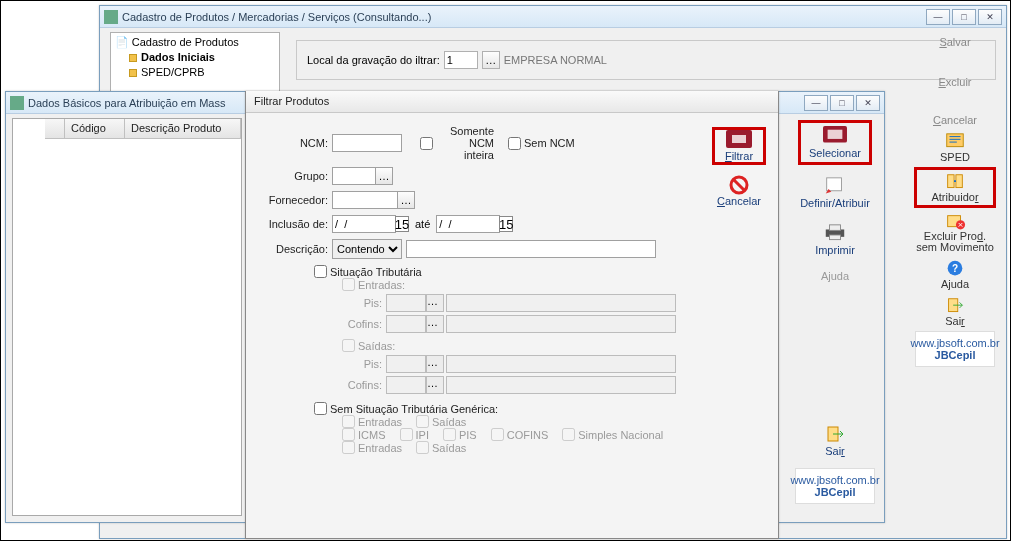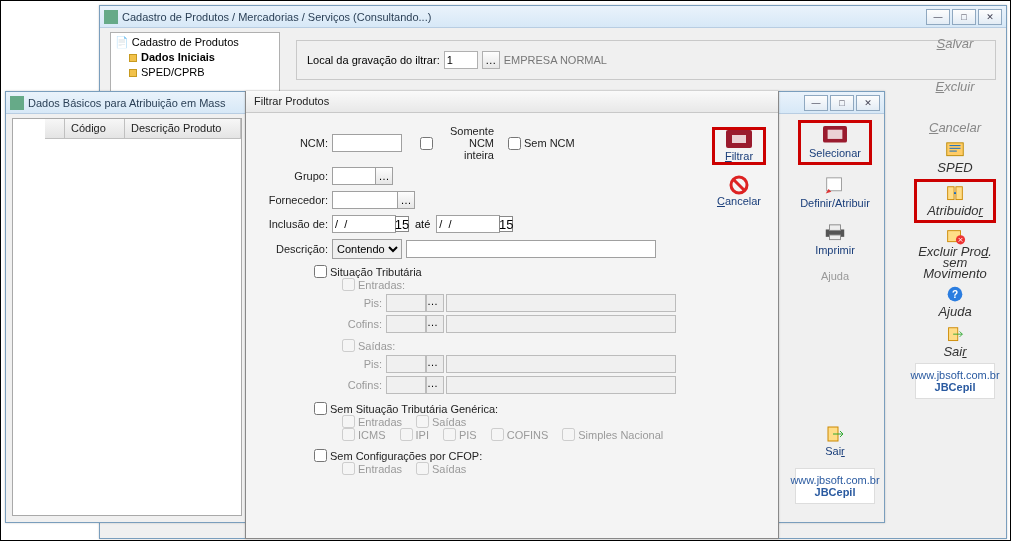--- a/index.html
+++ b/index.html
@@ -13,21 +13,21 @@
   .tree { position:absolute; left:10px; top:26px; width:170px; height:80px; background:#fff; border:1px solid #b0b0b0; padding:2px 4px; line-height:15px;}
   .tree .node { color:#000; }
   .tree .b { font-weight:bold; }
   .tree .dot::before{content:"";display:inline-block;width:6px;height:6px;background:#f2c24b;border:1px solid #c79a20;margin-right:4px;vertical-align:middle;}
   .localbox { position:absolute; left:196px; top:34px; width:700px; height:40px; border:1px solid #c9c9c9; background:#f0f0f0; display:flex; align-items:center; padding:0 10px; gap:4px;}
   .localbox input.n{width:34px;height:18px;border:1px solid #b0b0b0;background:#fff;text-align:left;padding:0 2px;}
   .localbox .dots{width:18px;height:18px;border:1px solid #b0b0b0;background:linear-gradient(#fdfdfd,#e6e6e6);display:flex;align-items:center;justify-content:center;cursor:pointer;}
   .rightcol { position:absolute; right:8px; top:28px; width:86px; display:flex; flex-direction:column; align-items:center; gap:2px; }
   .rbtn { width:82px; display:flex; flex-direction:column; align-items:center; padding:2px 0; color:#333; cursor:pointer;}
   .rbtn .ic { width:22px;height:18px; margin-bottom:1px;}
-  .rbtn span { font-size:13px;font-style:italic; }
+  .rbtn span { font-size:11px; }
   .rbtn.disabled span{ color:#888; }
   .redbox { border:3px solid #c00; }
   .logo { width:80px;height:36px;background:#fff;border:1px solid #ddd;font-size:8px;display:flex;flex-direction:column;align-items:center;justify-content:center;color:#2a5aa0;}
   
   .w2 { left:4px; top:90px; width:880px; height:432px; }
   .w2 .grid { position:absolute; left:6px; top:26px; width:230px; height:398px; background:#fff; border:1px solid #a9a9a9;padding-left:32px;}
   .w2 .gridhdr { display:flex; height:20px; }
   .w2 .gridhdr div{ background:linear-gradient(#f7f7f7,#e4e4e4); border-right:1px solid #c0c0c0; border-bottom:1px solid #c0c0c0; padding:3px 6px; color:#222;}
   .w2 .toolcol { position:absolute; right:10px; top:28px; width:78px; display:flex;flex-direction:column;align-items:center;gap:8px;}
   .toolbtn{ width:74px;display:flex;flex-direction:column;align-items:center;padding:3px 0;cursor:pointer;}
@@ -327,24 +327,20 @@
           </label>
         <label class="chk lbldim">
             <input type="checkbox" disabled="" style="">
             <span>COFINS</span>
           </label>
         <label class="chk lbldim">
             <input type="checkbox" disabled="" style="">
             <span>Simples Nacional</span>
           </label>
       </div>
-      <label class="chk" style="margin-top:8px;display:flex;">
-          <input type="checkbox" style="">
-          <span>Sem Configurações por CFOP:</span>
-        </label>
       <div class="sub" style="display:flex;gap:14px;">
         <label class="chk lbldim">
             <input type="checkbox" disabled="" style="">
             <span>Entradas</span>
           </label>
         <label class="chk lbldim">
             <input type="checkbox" disabled="" style="">
             <span>Saídas</span>
           </label>
       </div>

